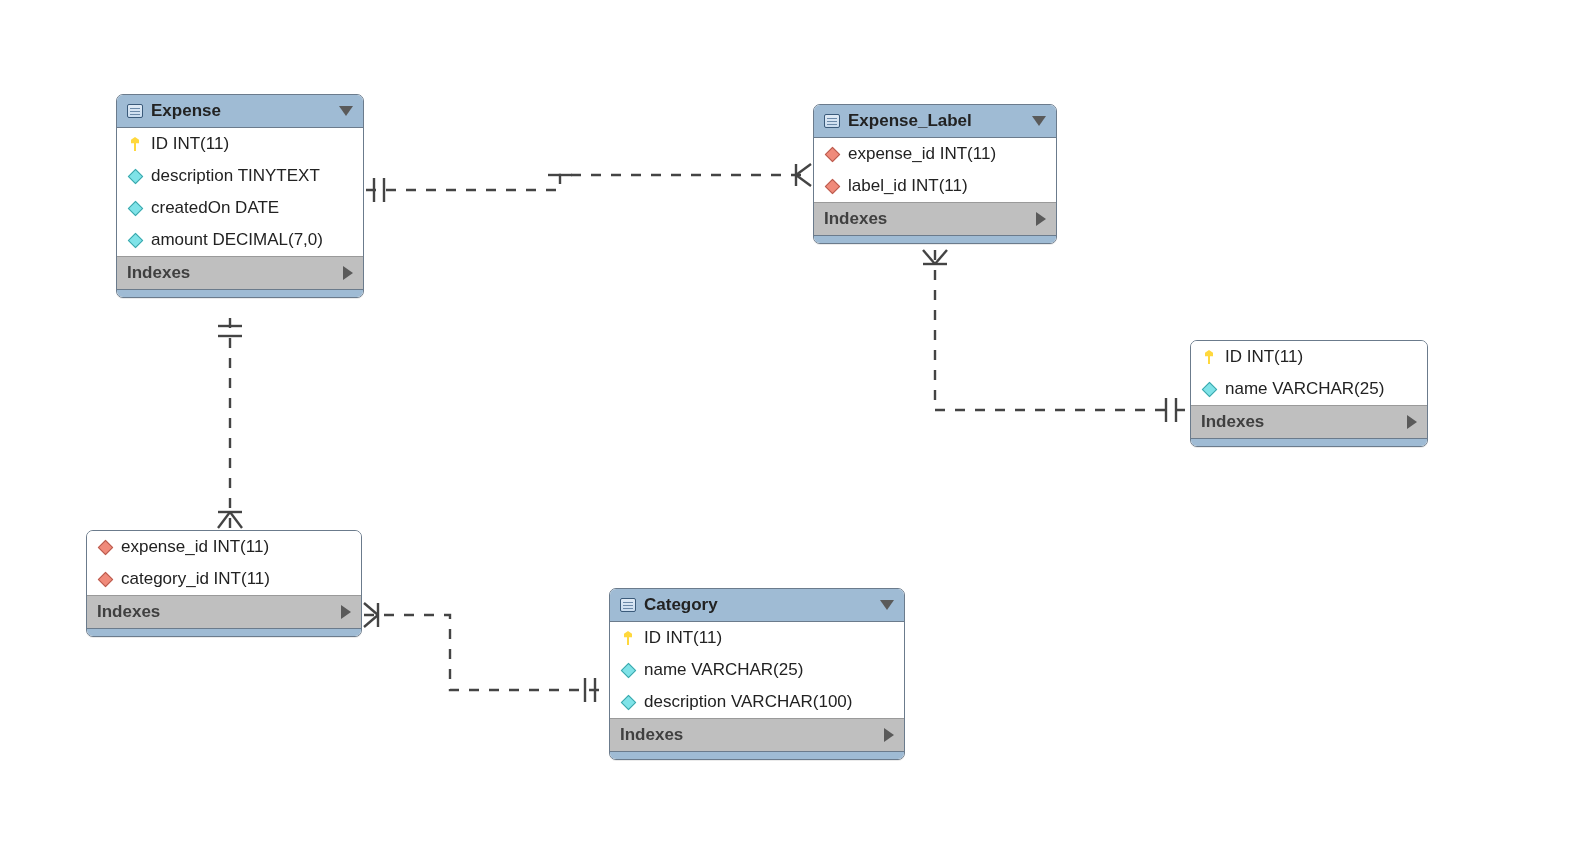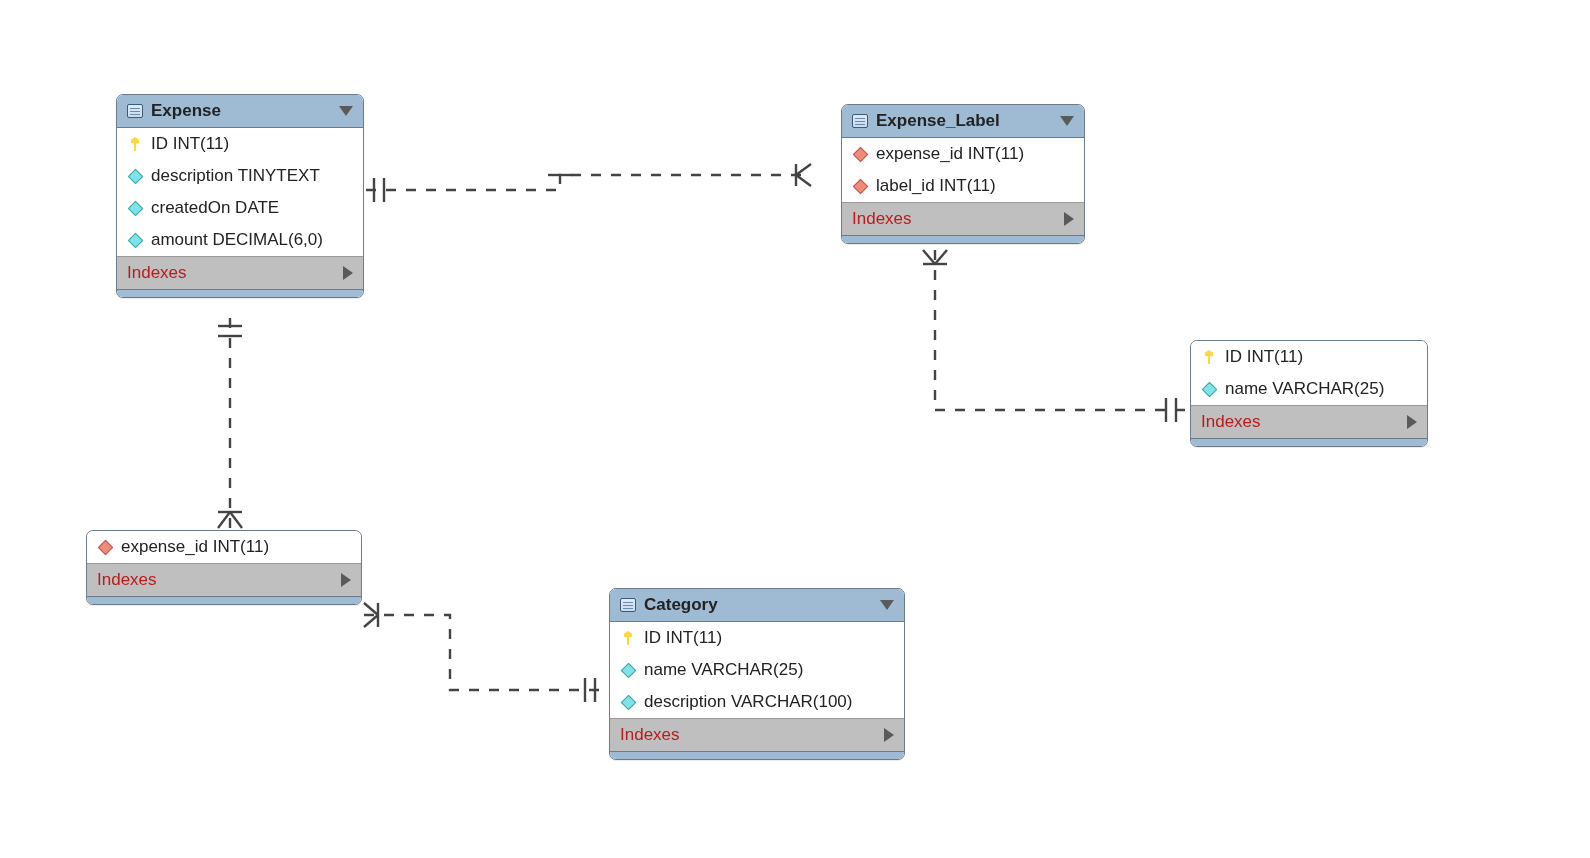--- a/index.html
+++ b/index.html
@@ -53,22 +53,22 @@
   .te-row {
     display: flex;
     align-items: center;
     gap: 8px;
     padding: 6px 10px;
     white-space: nowrap;
     color: #222;
   }
   .te-footer {
     background: #bfbfbf;
-    color: #b91c1c;
-    font-weight: normal;
+    color: #404040;
+    font-weight: bold;
     display: flex;
     align-items: center;
     justify-content: space-between;
     padding: 6px 10px;
     border-top: 1px solid #9a9a9a;
   }
   .te-rim {
     height: 8px;
     background: #9fbbd4;
     border-top: 1px solid #6b7b8c;
@@ -191,30 +191,30 @@
         <div class="te-row">
           <span class="icon">
             <span class="diamond d-col"></span>
           </span>
           <span>createdOn DATE</span>
         </div>
         <div class="te-row">
           <span class="icon">
             <span class="diamond d-col"></span>
           </span>
-          <span>amount DECIMAL(6,0)</span>
-        </div>
-      </div>
-      <div class="te-footer">
-        <span>Indexes</span>
-        <span class="tri-right"></span>
-      </div>
-      <div class="te-rim"></div>
-    </div>
-<div id="ent-expense_label" class="table-entity" style="left: 813px; top: 104px; width: 244px; margin-left: 28px;">
+          <span>amount DECIMAL(7,0)</span>
+        </div>
+      </div>
+      <div class="te-footer">
+        <span>Indexes</span>
+        <span class="tri-right"></span>
+      </div>
+      <div class="te-rim"></div>
+    </div>
+<div id="ent-expense_label" class="table-entity" style="left: 813px; top: 104px; width: 244px;">
       <div class="te-header">
         <span class="icon">
           <span class="icon-table"></span>
         </span>
         <span class="title">Expense_Label</span>
         <span class="tri-down"></span>
       </div>
       <div class="te-body">
         <div class="te-row">
           <span class="icon">
@@ -256,20 +256,26 @@
       </div>
       <div class="te-rim"></div>
     </div>
 <div id="ent-expense_category" class="table-entity" style="left: 86px; top: 530px; width: 276px;">
       <div class="te-body">
         <div class="te-row">
           <span class="icon">
             <span class="diamond d-fk"></span>
           </span>
           <span>expense_id INT(11)</span>
+        </div>
+        <div class="te-row">
+          <span class="icon">
+            <span class="diamond d-fk"></span>
+          </span>
+          <span>category_id INT(11)</span>
         </div>
       </div>
       <div class="te-footer">
         <span>Indexes</span>
         <span class="tri-right"></span>
       </div>
       <div class="te-rim"></div>
     </div>
 <div id="ent-category" class="table-entity" style="left: 609px; top: 588px; width: 296px;">
       <div class="te-header">

